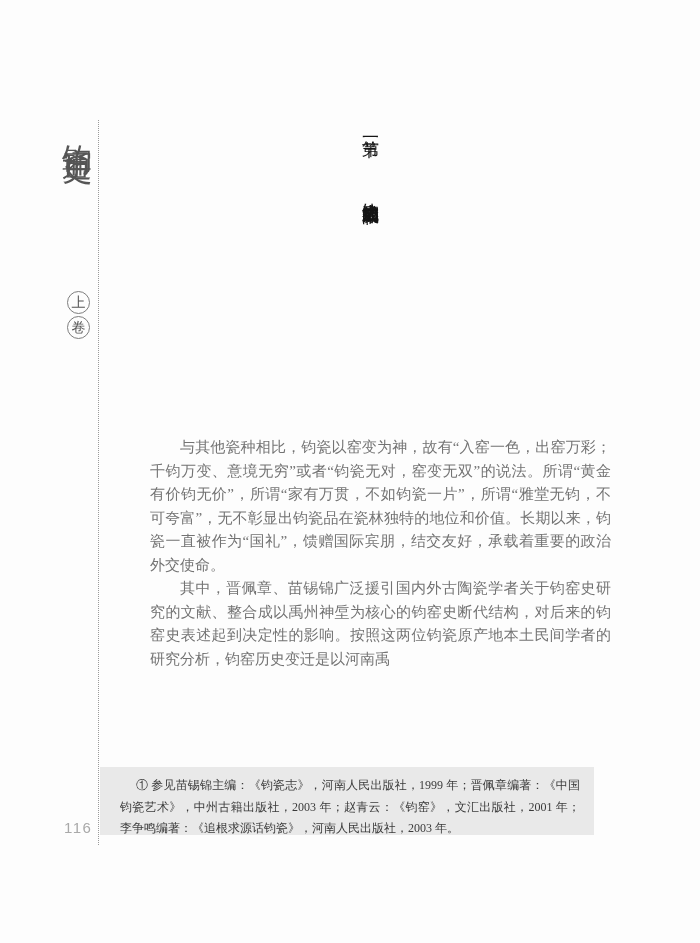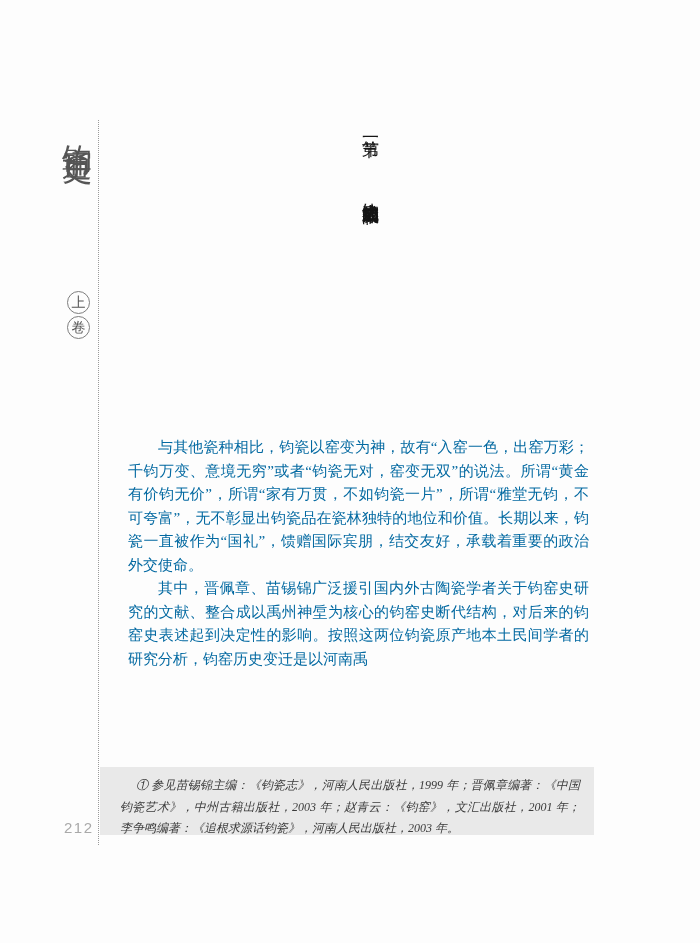--- a/index.html
+++ b/index.html
@@ -41,44 +41,43 @@
   
   .section-label, .section-title {
     position: absolute; left: 359px;
     writing-mode: vertical-rl; text-orientation: upright;
     font-size: 17px; color: #151515; letter-spacing: 0.5px;
   }
   .section-label { top: 127px; }
   .section-title { top: 190px; }
   
   .body-text {
-    position: absolute; left: 128px; top: 436px;
+    position: absolute; left: 150px; top: 436px;
     width: 461px;
     font-size: 15px; line-height: 23.5px;
-    color: #0369a1;
+    color: #737373;
     text-align: justify;
   }
   .body-text p {
     text-indent: 2em;
     margin: 0;
   }
   .body-text sup {
     font-size: 10px; vertical-align: super; line-height: 0;
   }
   
   .footnote-box {
     position: absolute; left: 100px; top: 767px;
     width: 494px; height: 68px;
     background: #e9e9e9;
     padding: 8px 14px 0 20px;
   }
   .footnote-text {
     font-size: 12px; line-height: 21.5px;
     color: #3a3a3a;
-    font-style: italic;
     text-align: justify;
     text-indent: 16px;
   }
   .page-number {
     position: absolute; left: 64px; top: 819px;
     font-family: "Liberation Sans", "DejaVu Sans", sans-serif;
     font-size: 15px; letter-spacing: 1.5px;
     color: #a9a9a9;
   }
 </style>
@@ -102,15 +101,15 @@
 
   <div class="body-text">
     <p><span>与其他瓷种相比，钧瓷以窑变为神，故有“入窑一色，出窑万彩；千钧万变、意境无穷”或者“钧瓷无对，窑变无双”的说法。所谓“黄金有价钧无价”，所谓“家有万贯，不如钧瓷一片”，所谓“雅堂无钧，不可夸富”，无不彰显出钧瓷品在瓷林独特的地位和价值。长期以来，钧瓷一直被作为“国礼”，馈赠国际宾朋，结交友好，承载着重要的政治外交使命。</span><sup></sup></p>
     <p><span>其中，晋佩章、苗锡锦广泛援引国内外古陶瓷学者关于钧窑史研究的文献、整合成以禹州神垕为核心的钧窑史断代结构，对后来的钧窑史表述起到决定性的影响。按照这两位钧瓷原产地本土民间学者的研究分析，钧窑历史变迁是以河南禹</span><sup></sup></p>
   </div>
 
   <div class="footnote-box">
     <p class="footnote-text">① 参见苗锡锦主编：《钧瓷志》，河南人民出版社，1999 年；晋佩章编著：《中国钧瓷艺术》，中州古籍出版社，2003 年；赵青云：《钧窑》，文汇出版社，2001 年；李争鸣编著：《追根求源话钧瓷》，河南人民出版社，2003 年。</p>
   </div>
 
-  <div class="page-number">212</div>
+  <div class="page-number">116</div>
 
 </div>
 
 </body></html>

